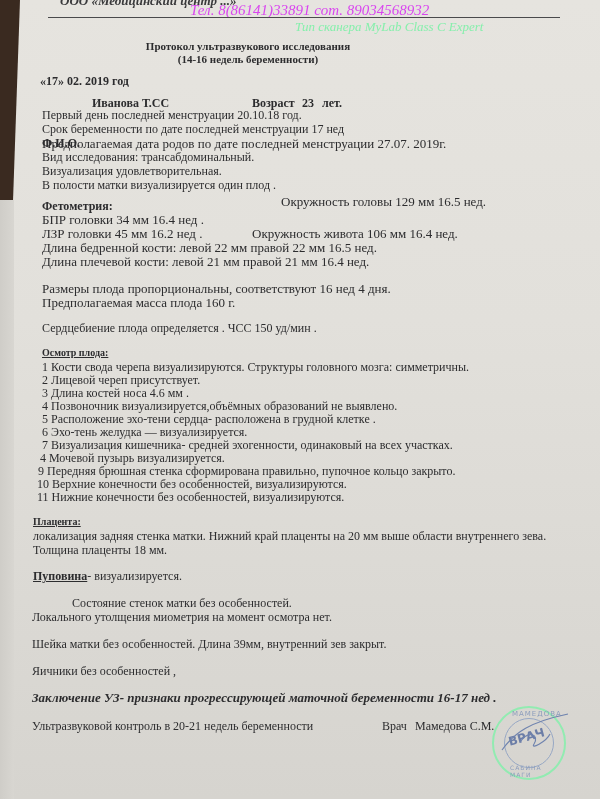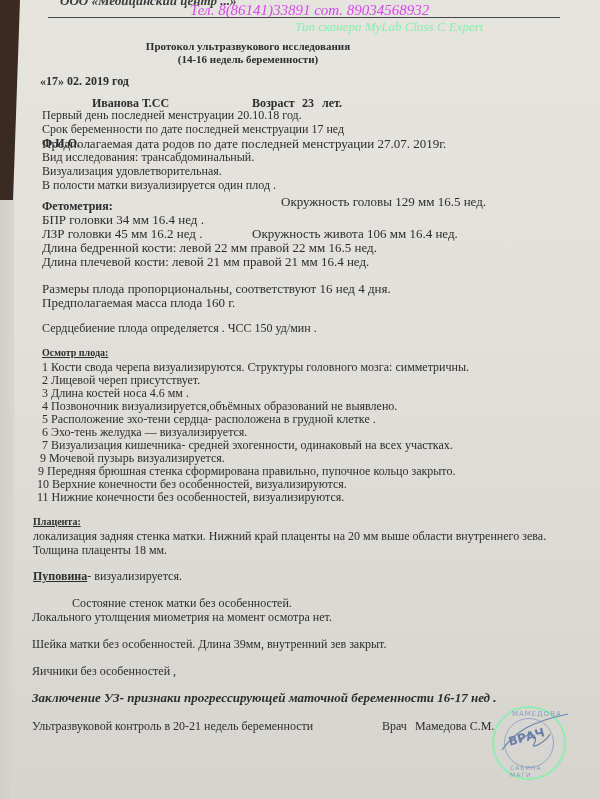--- a/index.html
+++ b/index.html
@@ -95,21 +95,21 @@
 <div class="abs row" style="top:321px;">Сердцебиение плода определяется .          ЧСС   150     уд/мин .</div>
 
 <div class="abs sec" style="top:347px;">Осмотр плода:</div>
 <div class="abs row" style="top:360px;">1 Кости свода черепа   визуализируются. Структуры головного мозга: симметричны.</div>
 <div class="abs row" style="top:373px;">2 Лицевой череп присутствует.</div>
 <div class="abs row" style="top:386px;">3 Длина костей носа                4.6              мм .</div>
 <div class="abs row" style="top:399px;">4 Позвоночник визуализируется,объёмных образований не выявлено.</div>
 <div class="abs row" style="top:412px;">5 Расположение эхо-тени сердца- расположена в грудной клетке .</div>
 <div class="abs row" style="top:425px;">6 Эхо-тень желудка — визуализируется.</div>
 <div class="abs row" style="top:438px;">7 Визуализация кишечника- средней эхогенности, одинаковый на всех участках.</div>
-<div class="abs row" style="left:40px; top:451px;">9 Мочевой пузырь визуализируется.</div>
+<div class="abs row" style="left:40px; top:451px;">4 Мочевой пузырь визуализируется.</div>
 <div class="abs row" style="left:38px; top:464px;">9 Передняя брюшная стенка сформирована правильно, пупочное кольцо закрыто.</div>
 <div class="abs row" style="left:37px; top:477px;">10 Верхние конечности без особенностей, визуализируются.</div>
 <div class="abs row" style="left:37px; top:490px;">11 Нижние  конечности без особенностей, визуализируются.</div>
 
 <div class="abs sec" style="left:33px; top:516px;">Плацента:</div>
 <div class="abs row" style="left:33px; top:529px;">локализация  задняя  стенка матки.   Нижний край плаценты на   20 мм выше области внутреннего зева.</div>
 <div class="abs row" style="left:33px; top:543px;">Толщина плаценты  18    мм.</div>
 
 <div class="abs row" style="left:33px; top:569px;">
   <span class="bold" style="text-decoration:underline;">Пуповина</span><span>- визуализируется.</span>

